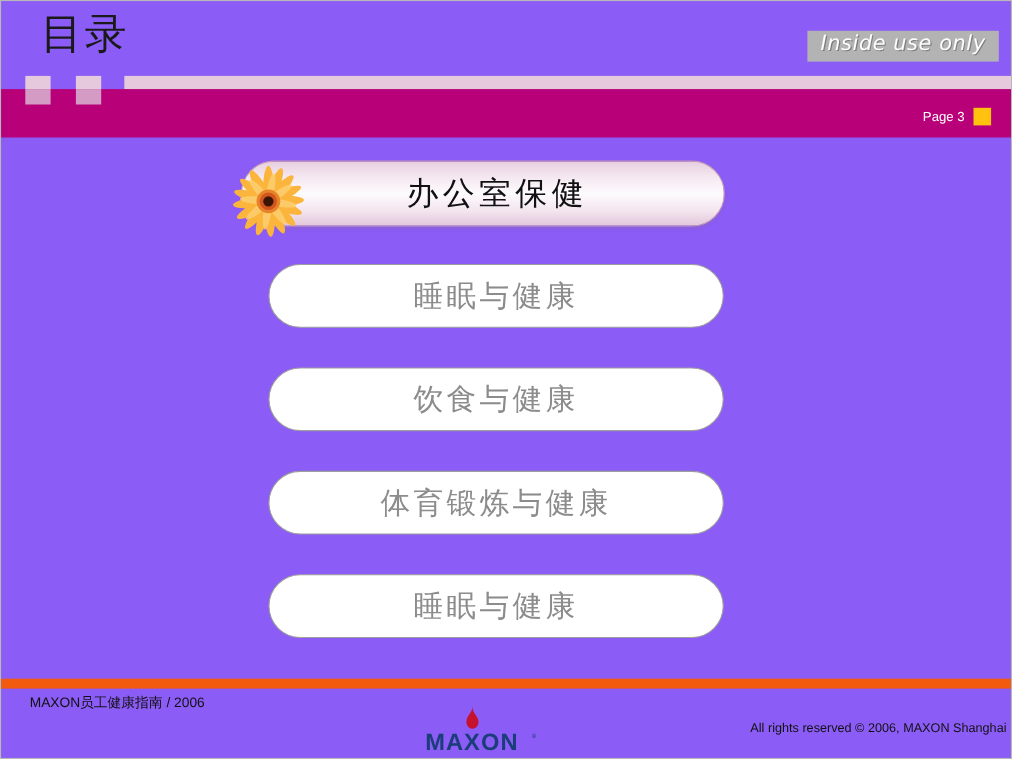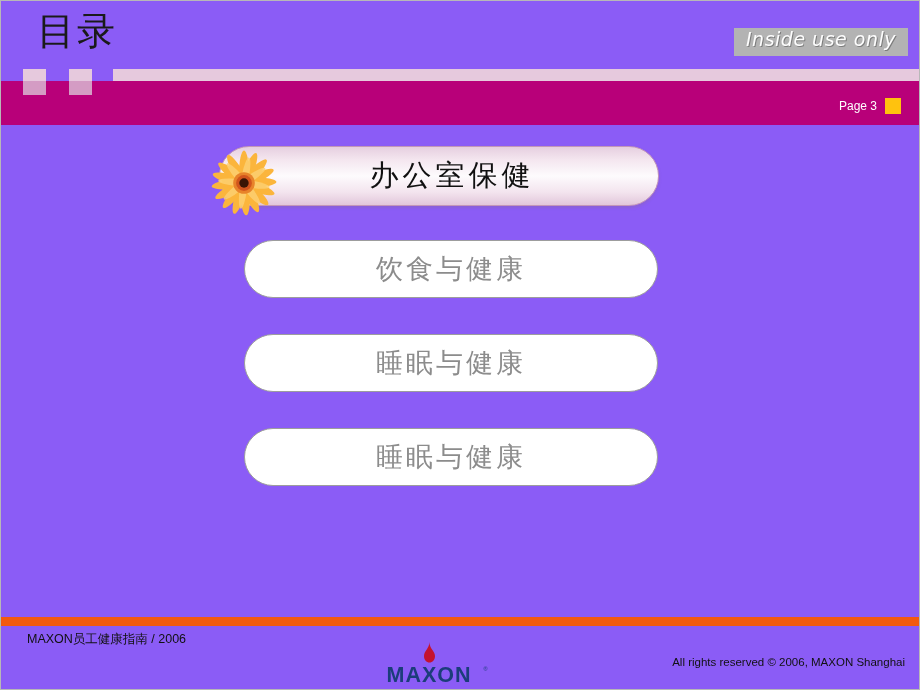--- a/index.html
+++ b/index.html
@@ -200,21 +200,21 @@
   .footer-left {
     position: absolute;
     left: 26px;
     top: 630px;
     font-size: 12.5px;
     color: #111111;
     white-space: nowrap;
   }
   .footer-right {
     position: absolute;
-    right: 14px;
+    right: 4px;
     top: 655px;
     font-size: 11.5px;
     color: #111111;
     white-space: nowrap;
   }
   .maxon-logo {
     position: absolute;
     left: 368px;
     top: 640px;
     width: 120px;
@@ -281,30 +281,35 @@
           <circle r="6.5" fill="#3a1505"></circle>
         </g>
       </svg>
       <div class="pill highlight">
         <span class="pill-label">办公室保健</span>
       </div>
     </div>
 
     <div class="toc-row">
       <div class="pill">
+        <span class="pill-label">睡眠与健康</span>
+      </div>
+    </div>
+
+    <div class="toc-row">
+      <div class="pill">
         <span class="pill-label">饮食与健康</span>
       </div>
     </div>
 
     <div class="toc-row">
       <div class="pill">
-        <span class="pill-label">睡眠与健康</span>
-      </div>
-    </div>
-
+        <span class="pill-label">体育锻炼与健康</span>
+      </div>
+    </div>
 
     <div class="toc-row">
       <div class="pill">
         <span class="pill-label">睡眠与健康</span>
       </div>
     </div>
 
   </div>
 
   <div class="footer-bar"></div>

